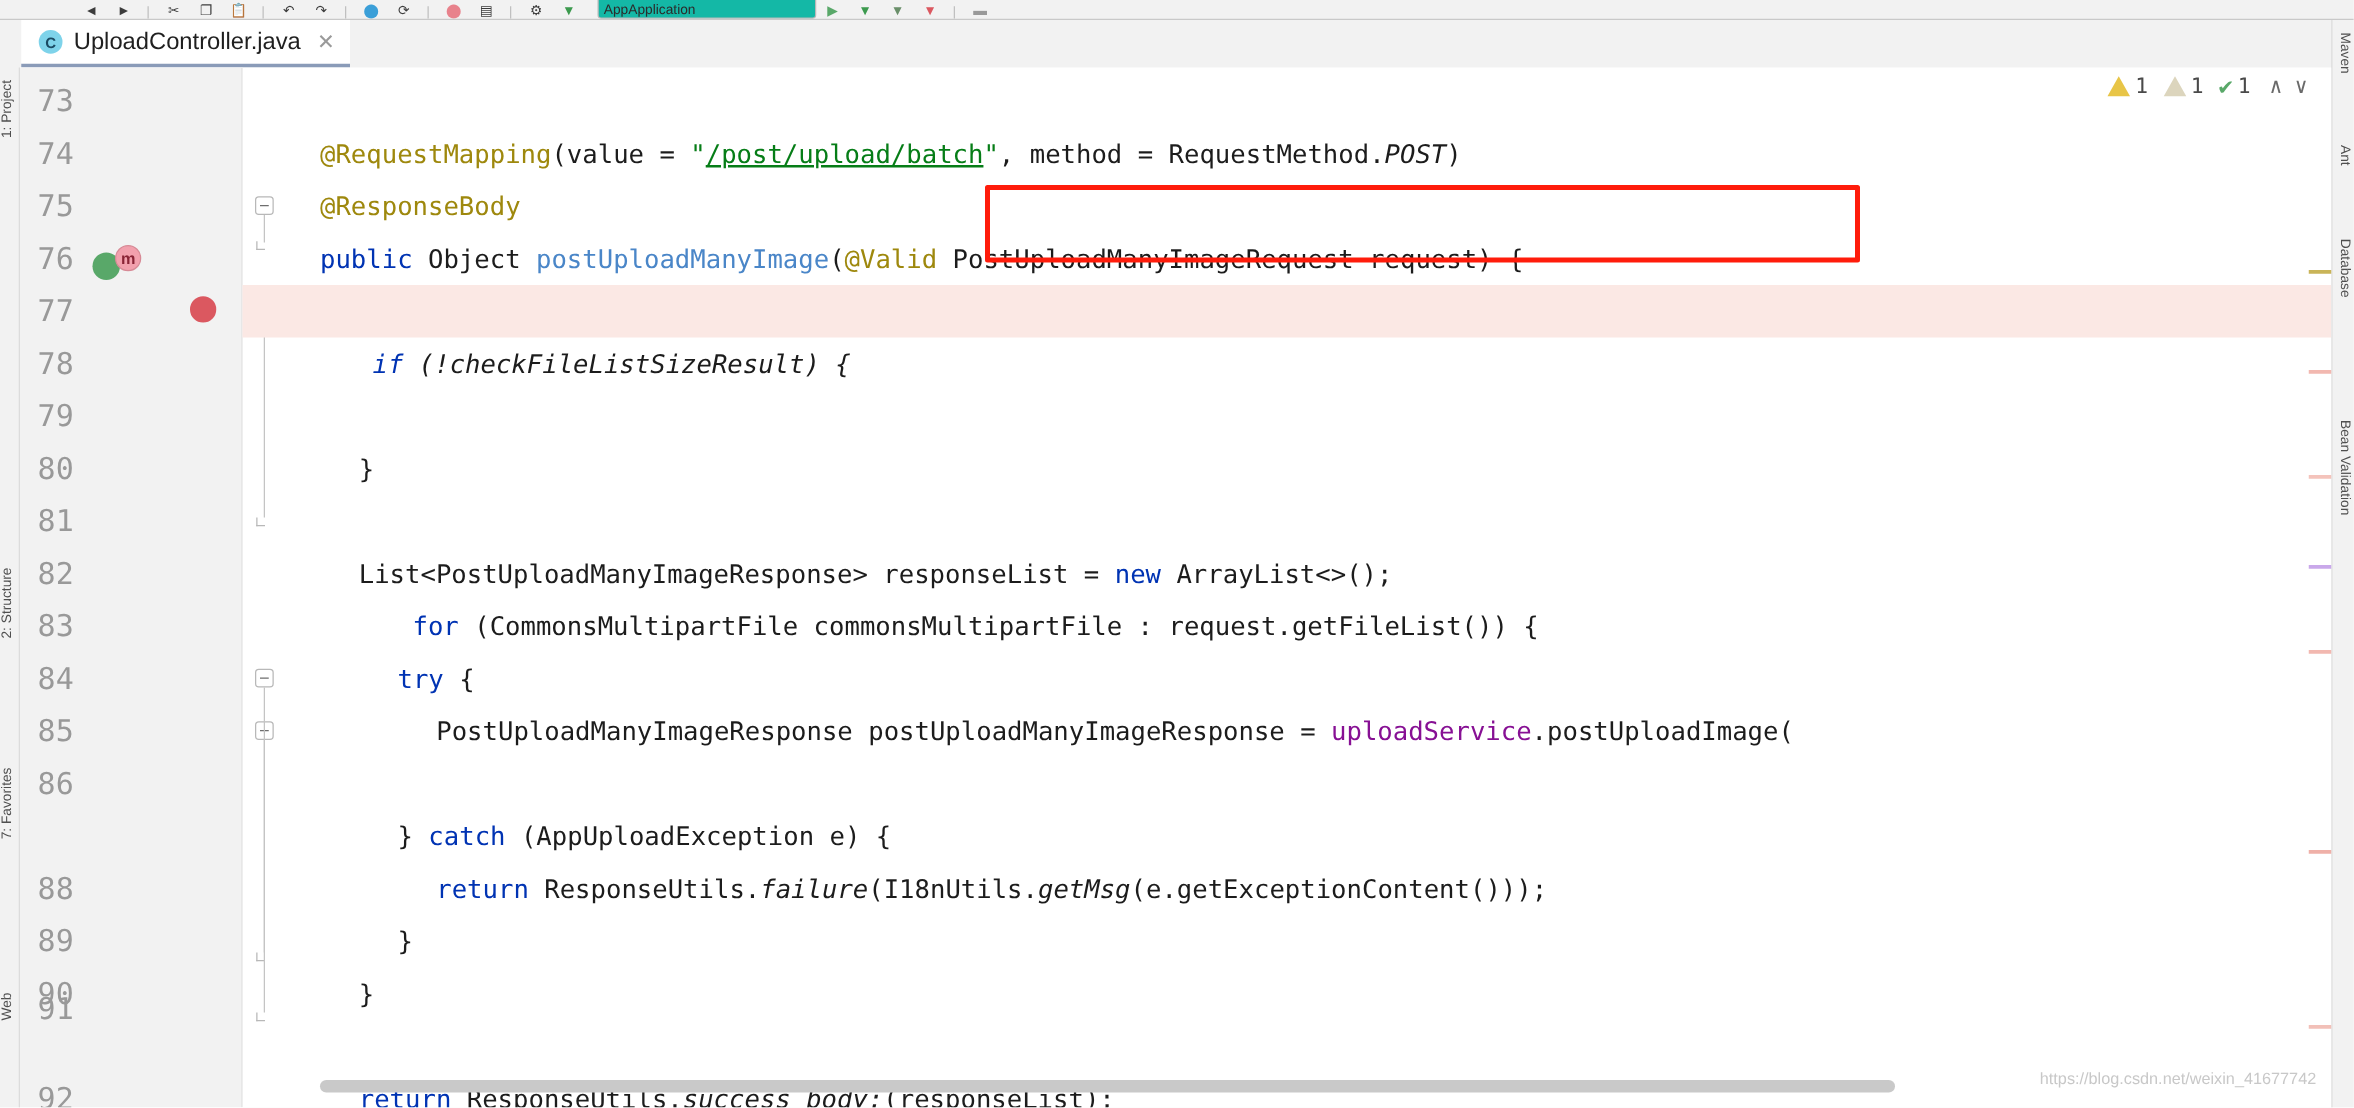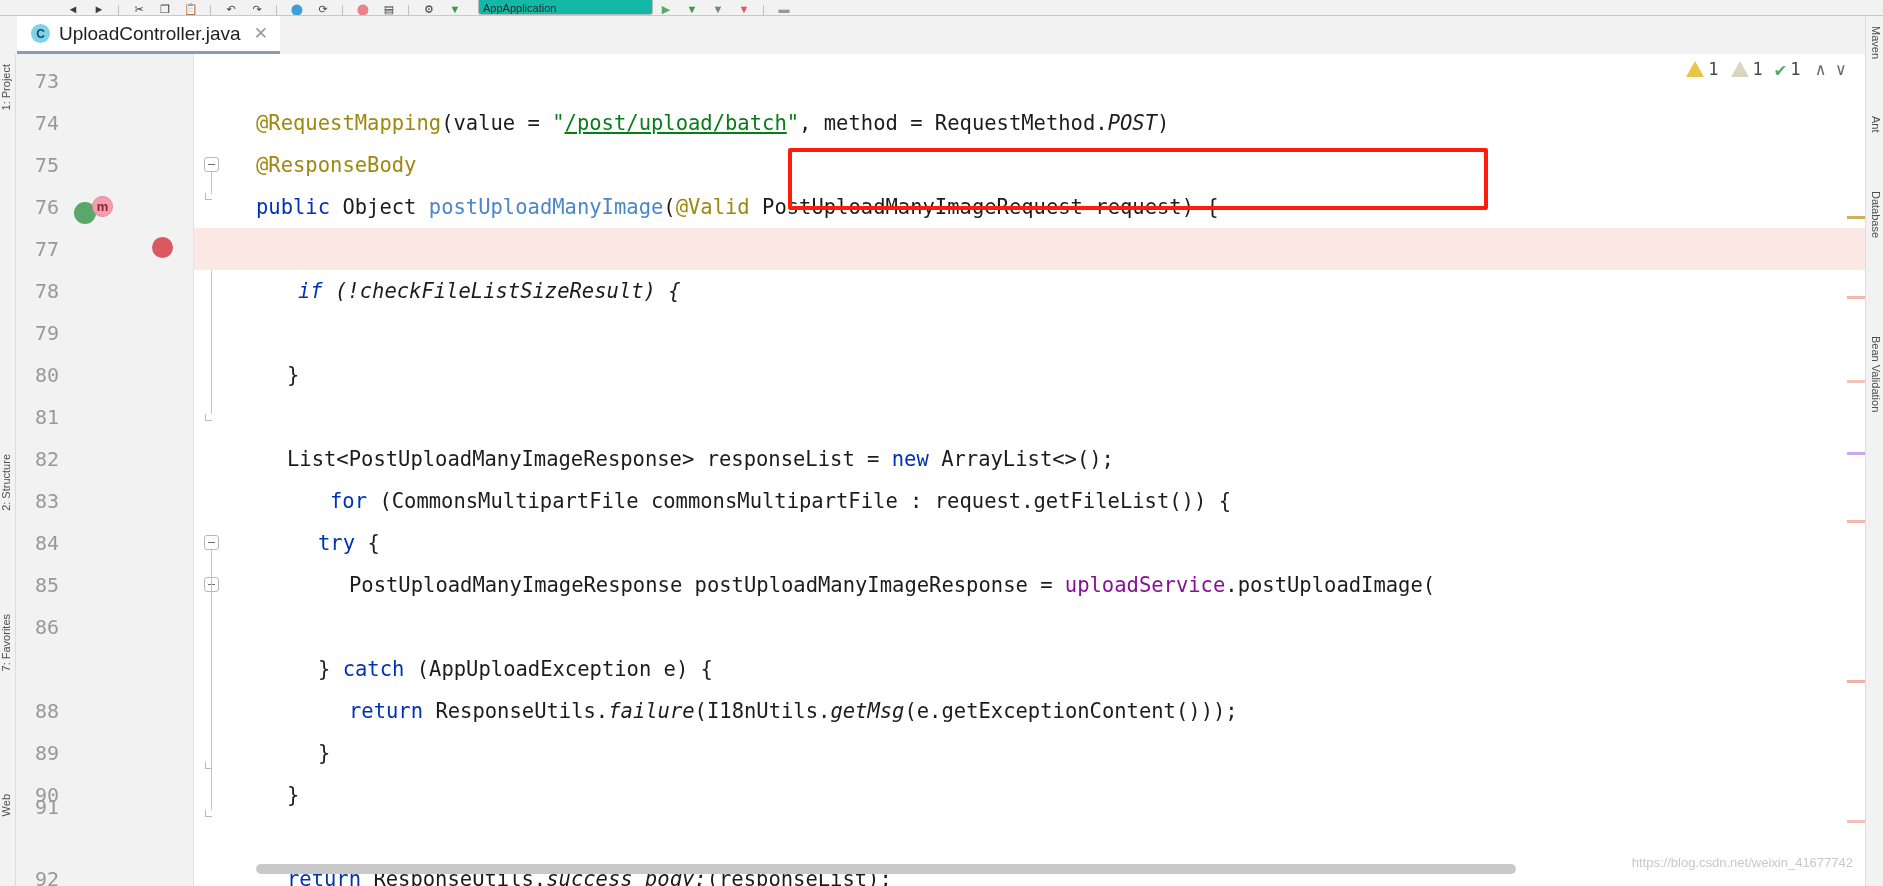--- a/index.html
+++ b/index.html
@@ -80,21 +80,21 @@
     background: #ffffff; overflow: hidden;
   }
   .gutter {
     position: absolute; left: 0; top: 0; width: 178px; height: 100%;
     background: #f2f2f2; border-right: 1px solid #e4e4e4;
   }
   .codearea { position: absolute; left: 178px; top: 0; right: 0; height: 100%; }
   .lineno {
     position: absolute; right: 0; width: 100%; text-align: right;
     padding-right: 134px;
-    font-family: "DejaVu Sans Mono", monospace; font-size: 20px; color: #999999;
+    font-family: "DejaVu Sans Mono", monospace; font-size: 24px; color: #999999;
     line-height: 42px;
   }
   .code {
     position: absolute; left: 0; top: 0; height: 42px; line-height: 42px;
     font-family: "DejaVu Sans Mono", monospace; font-size: 20.5px;
     color: #1c1c1c; white-space: pre;
   }
   .hl-line { position: absolute; left: 178px; right: 0; height: 42px; background: #fbe8e4; }
 
   .kw { color: #0033b3; }

